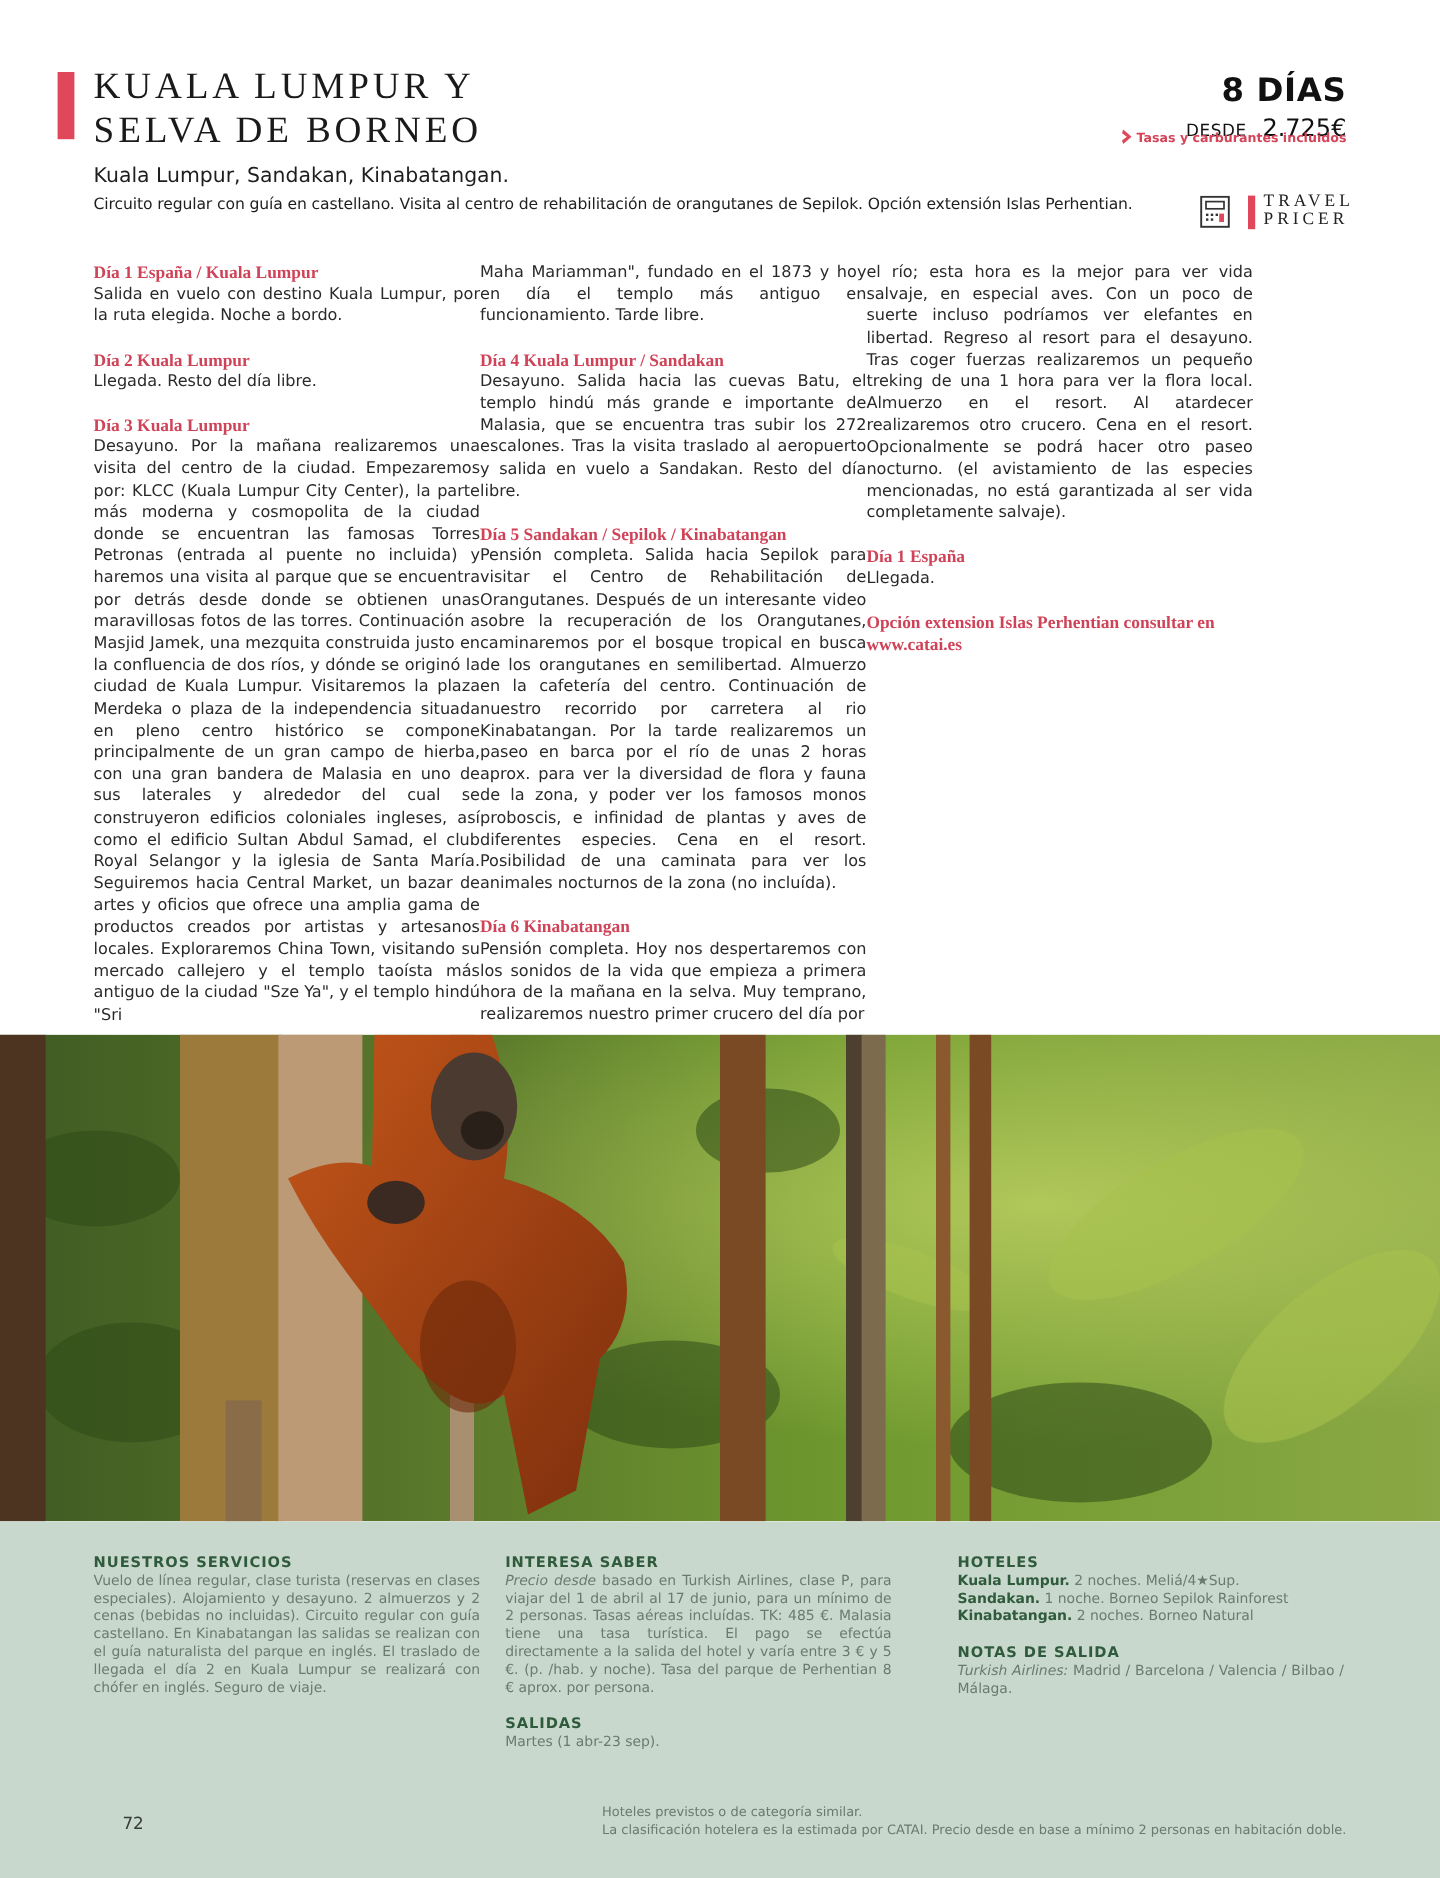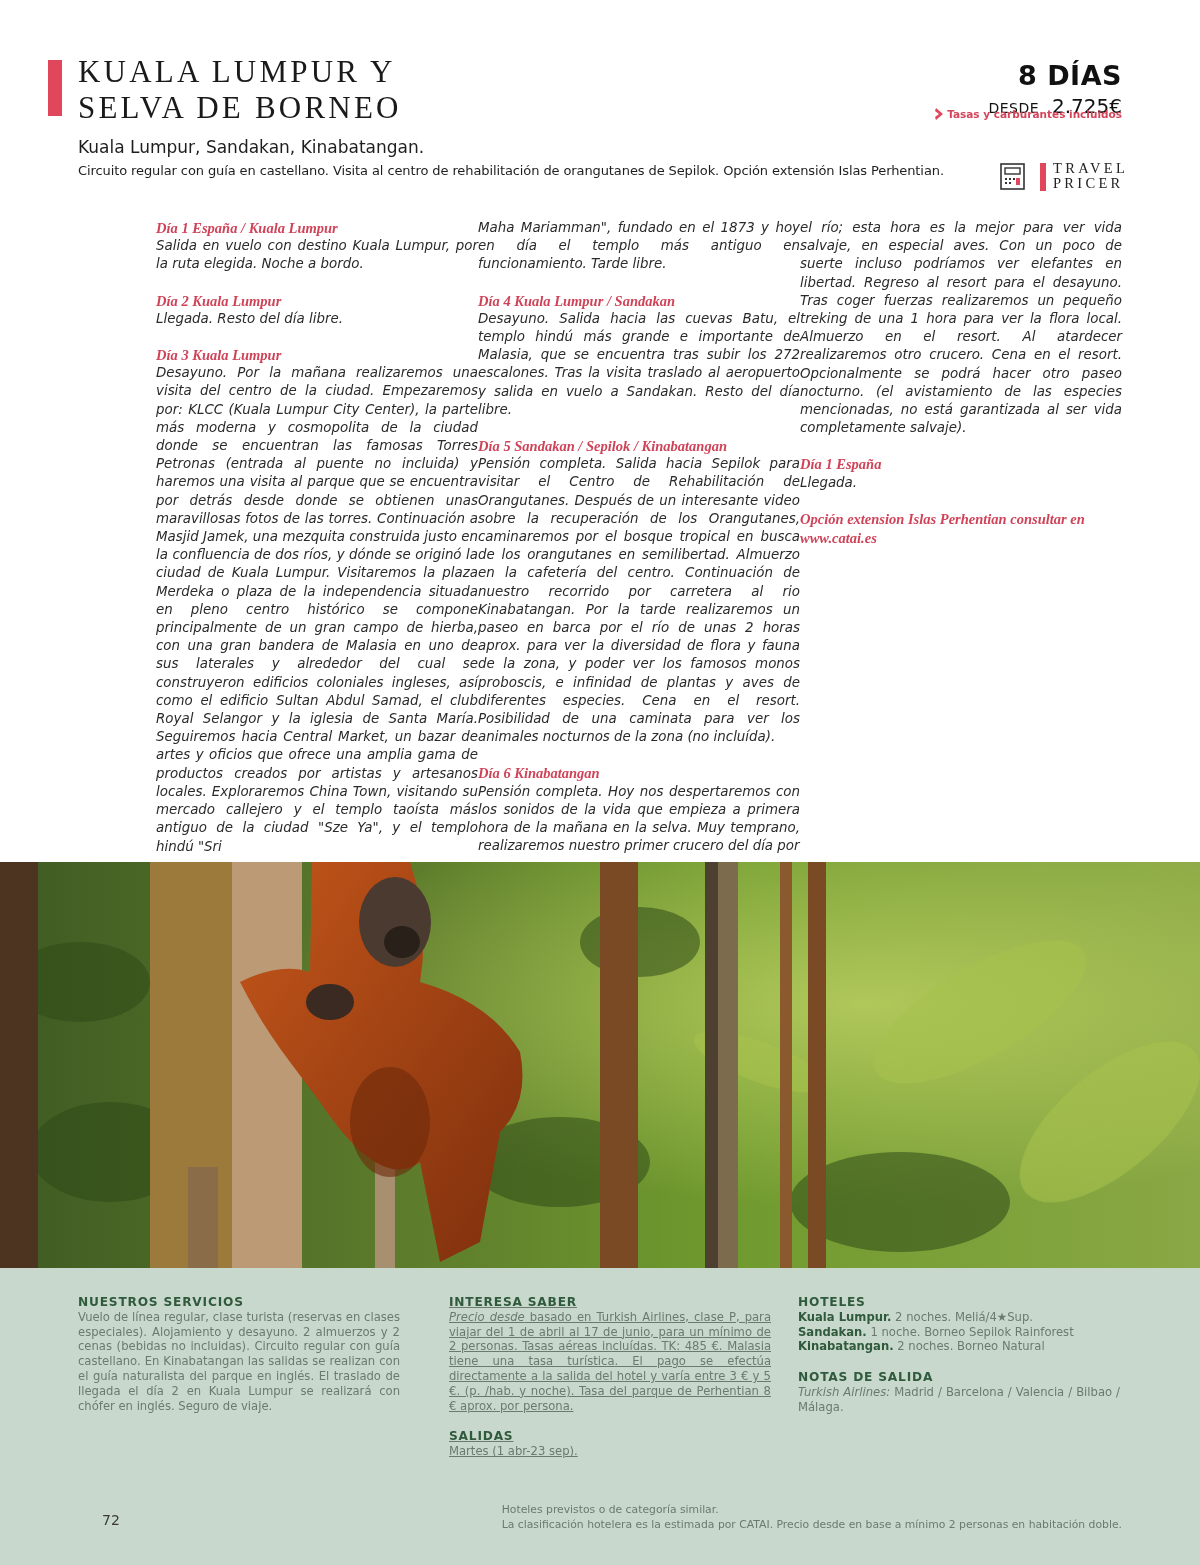--- a/index.html
+++ b/index.html
@@ -17,21 +17,21 @@
   .price-line { position: absolute; right: 78px; top: 94px; color: #111; white-space: nowrap; }
   .price-line .desde { font-size: 14px; letter-spacing: 0.5px; }
   .price-line .amount { font-size: 20px; margin-left: 13px; }
   .taxes { position: absolute; right: 78px; top: 108px; font-size: 10.5px; color: #d4455a; font-weight: bold; white-space: nowrap; }
   .taxes .chev { display: inline-block; width: 8px; height: 12px; margin-right: 4px; vertical-align: -2px; }
   .calc-icon { position: absolute; left: 1000px; top: 163px; width: 25px; height: 27px; }
   .tp-bar { position: absolute; left: 1040px; top: 163px; width: 6px; height: 28px; background: #e0475b; }
   .tp-text { position: absolute; left: 1053px; top: 161px; font-family: "Liberation Serif", serif; font-size: 14.5px; letter-spacing: 3.3px; line-height: 15px; color: #222; }
   .tp-text span { display: block; }
 
-  .columns { position: absolute; top: 219px; left: 78px; width: 1044px; display: flex; justify-content: flex-end; font-style: italic; }
+  .columns { position: absolute; top: 219px; left: 78px; width: 1044px; display: flex; justify-content: flex-start; }
   .col { width: 322px; font-size: 13.4px; line-height: 18.2px; color: #2a2a2a; text-align: justify; }
   .day { margin-bottom: 18px; }
   .day-title { display: block; font-family: "Liberation Serif", serif; font-weight: bold; color: #cf4358; font-size: 14.5px; line-height: 18.2px; text-align: left; }
   .day-body { display: block; }
   .ext-note { display: block; font-family: "Liberation Serif", serif; font-weight: bold; color: #cf4358; font-size: 14.5px; line-height: 19px; text-align: left; }
 
   .photo { position: absolute; left: 0; top: 862px; width: 1200px; height: 406px; overflow: hidden; }
   .photo svg { display: block; }
 
   .footer { position: absolute; left: 0; top: 1268px; width: 1200px; height: 297px; background: #c9d8cd; }
@@ -182,21 +182,21 @@
 </div>
 
 <div class="footer">
   <div class="fcol" style="left:78px;">
     <div class="fblock">
       <span class="fhead">NUESTROS SERVICIOS</span>
       <span>Vuelo de línea regular, clase turista (reservas en clases especiales). Alojamiento y desayuno. 2 almuerzos y 2 cenas (bebidas no incluidas).  Circuito regular con guía castellano. En Kinabatangan las salidas se realizan con el guía naturalista del parque en inglés. El traslado de llegada el día 2 en Kuala Lumpur se realizará con chófer en inglés. Seguro de viaje.</span>
     </div>
   </div>
 
-  <div class="fcol" style="left:449px;text-decoration:underline;">
+  <div class="fcol" style="left:421px;">
     <div class="fblock">
       <span class="fhead">INTERESA SABER</span>
       <span class="fem">Precio desde</span><span> basado en Turkish Airlines, clase P, para viajar del 1 de abril al 17 de junio, para un mínimo de 2 personas. Tasas aéreas incluídas. TK: 485 €.  Malasia tiene una tasa turística. El pago se efectúa directamente a la salida del hotel y varía entre 3 € y 5 €. (p. /hab. y noche).  Tasa del parque de Perhentian 8 € aprox. por persona.</span>
     </div>
     <div class="fblock">
       <span class="fhead">SALIDAS</span>
       <span>Martes (1 abr-23 sep).</span>
     </div>
   </div>
 

